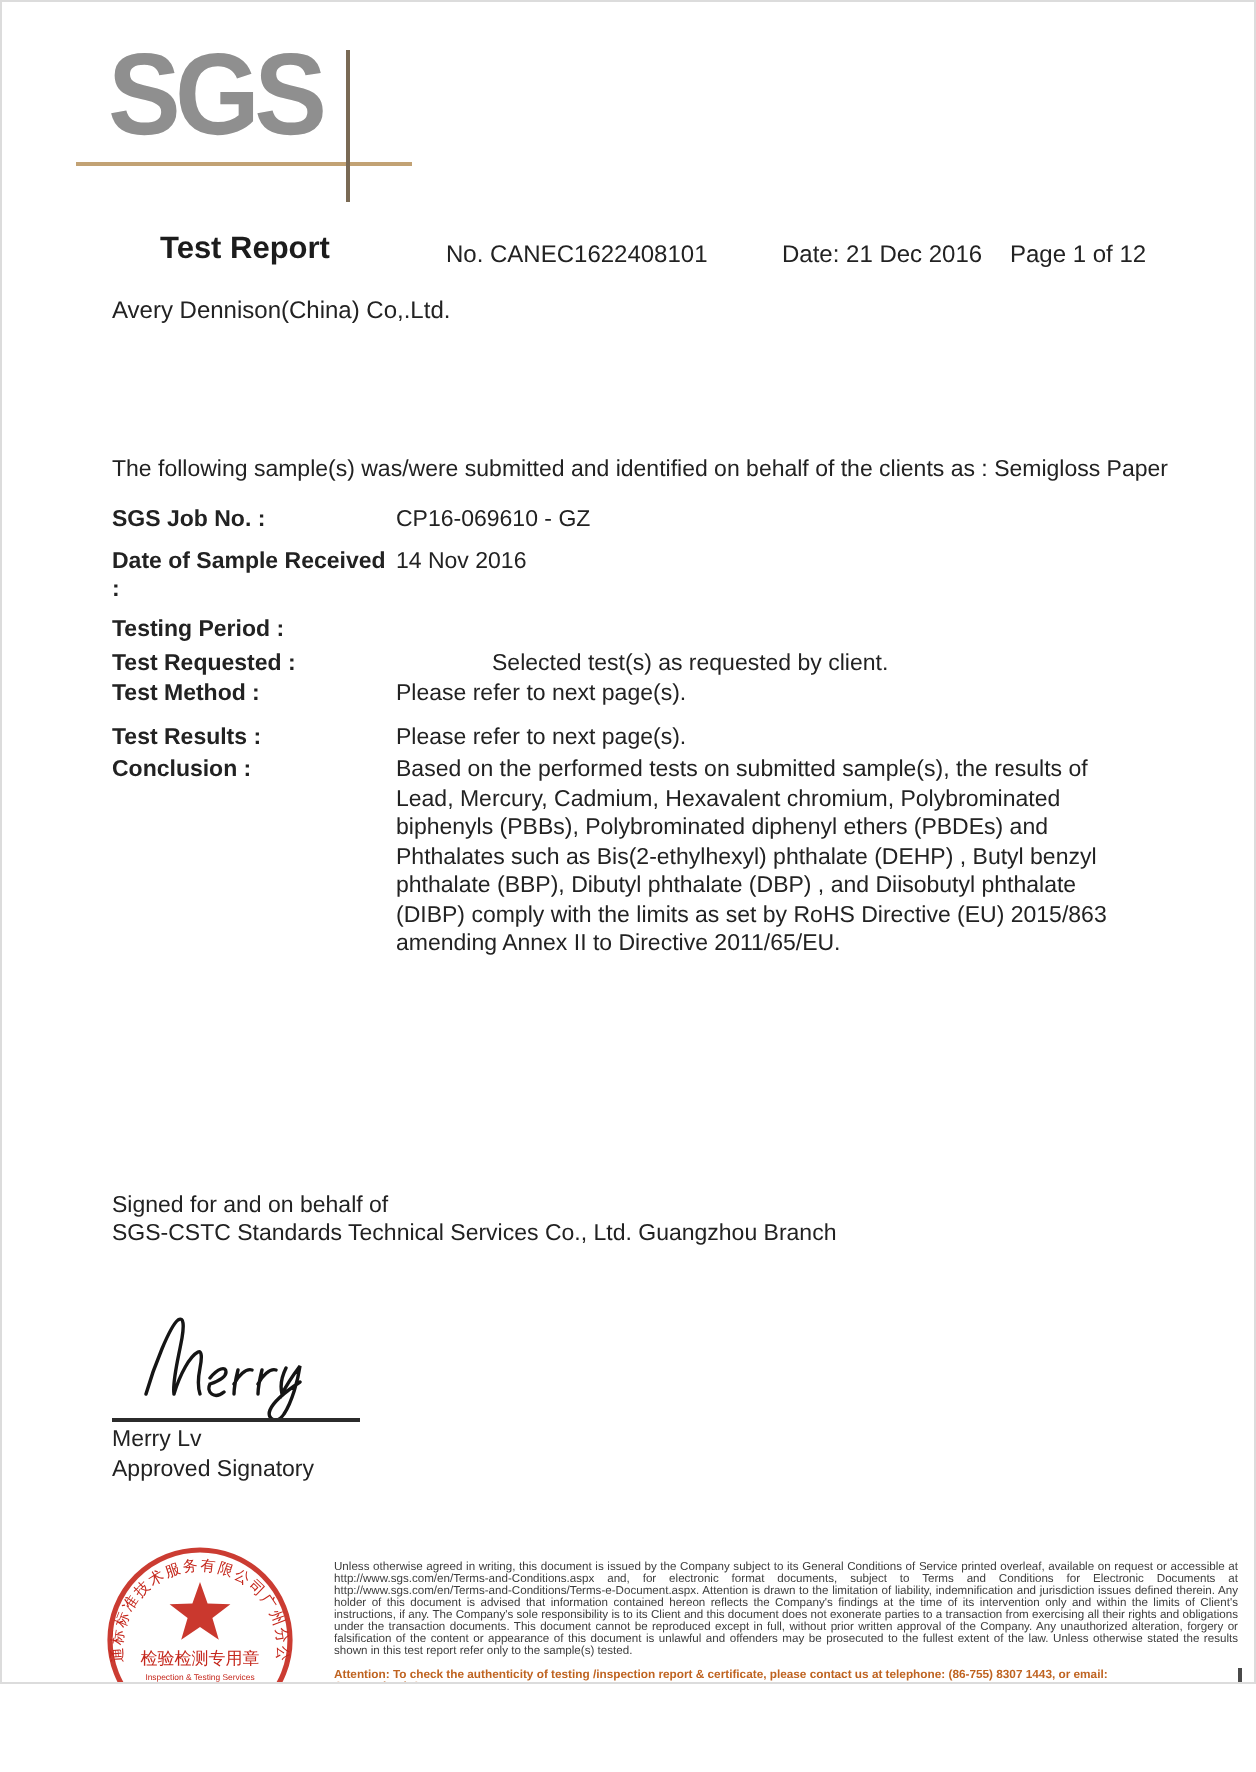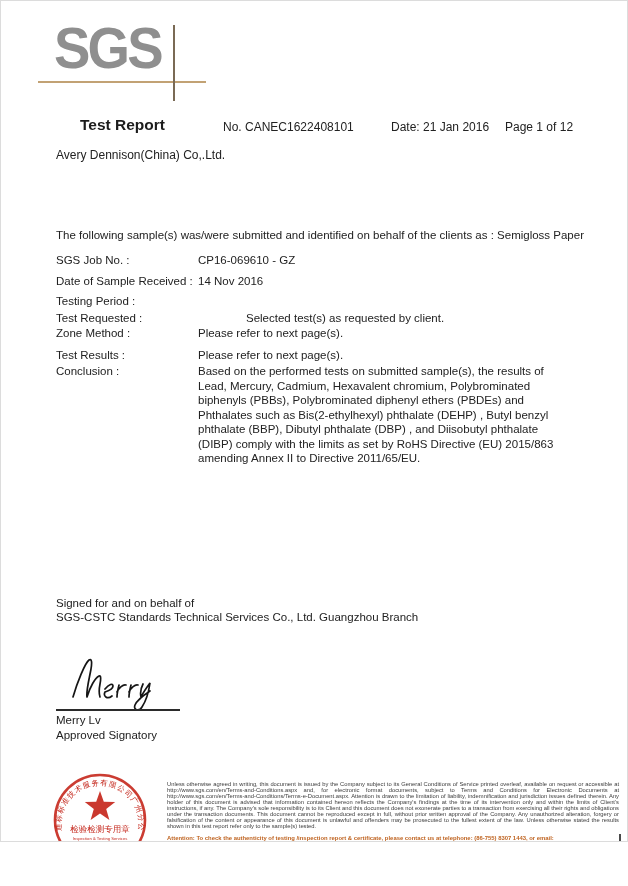--- a/index.html
+++ b/index.html
@@ -25,21 +25,21 @@
   .report-date { left:390px; top:119px; font-size:12px; }
   .page-info   { left:504px; top:119px; font-size:12px; }
 
   .client-name { left:55px; top:147px; font-size:12px; }
   .client-addr { left:55px; top:170px; font-size:12px; }
 
   .sample-line { left:55px; top:228px; font-size:11.5px; }
 
   .info-block { left:55px; top:252px; width:520px; }
   .info-row { display:flex; font-size:11.5px; line-height:14px; }
-  .info-row .lbl { width:142px; flex-shrink:0; }
+  .info-row .lbl { width:142px; flex-shrink:0;font-weight:bold; }
   .info-row .val { flex:1; }
   .info-row:nth-child(1){ margin-bottom:7px; }
   .info-row:nth-child(2){ margin-bottom:6px; }
   .info-row:nth-child(3){ margin-bottom:3px; }
   .info-row:nth-child(4){ margin-bottom:1px;gap:48px; }
   .info-row:nth-child(5){ margin-bottom:8px; }
   .info-row:nth-child(6){ margin-bottom:2px; }
   .info-row .conclusion { max-width:370px; line-height:14.5px; }
 
   .signed-1 { left:55px; top:596px; font-size:11.5px; }
@@ -79,21 +79,21 @@
 <body>
 
 <div class="page">
 
   <div class="abs logo-text">SGS</div>
   <div class="abs logo-hline"></div>
   <div class="abs logo-vline"></div>
 
   <div class="abs report-title">Test Report</div>
   <div class="abs report-no">No. CANEC1622408101</div>
-  <div class="abs report-date">Date: 21 Jan 2016</div>
+  <div class="abs report-date">Date: 21 Dec 2016</div>
   <div class="abs page-info">Page 1 of 12</div>
 
   <div class="abs client-name">Avery Dennison(China) Co,.Ltd.</div>
 
   <div class="abs sample-line">The following sample(s) was/were submitted and identified on behalf of the clients as : Semigloss Paper</div>
 
   <div class="abs info-block">
     <div class="info-row">
       <div class="lbl">SGS Job No. :</div>
       <div class="val">CP16-069610 - GZ</div>
@@ -103,21 +103,21 @@
       <div class="val">14 Nov 2016</div>
     </div>
     <div class="info-row">
       <div class="lbl">Testing Period :</div>
     </div>
     <div class="info-row">
       <div class="lbl">Test Requested :</div>
       <div class="val">Selected test(s) as requested by client.</div>
     </div>
     <div class="info-row">
-      <div class="lbl">Zone Method :</div>
+      <div class="lbl">Test Method :</div>
       <div class="val">Please refer to next page(s).</div>
     </div>
     <div class="info-row">
       <div class="lbl">Test Results :</div>
       <div class="val">Please refer to next page(s).</div>
     </div>
     <div class="info-row">
       <div class="lbl">Conclusion :</div>
       <div class="val conclusion">Based on the performed tests on submitted sample(s), the results of Lead, Mercury, Cadmium, Hexavalent chromium, Polybrominated biphenyls (PBBs), Polybrominated diphenyl ethers (PBDEs) and Phthalates such as Bis(2-ethylhexyl) phthalate (DEHP) , Butyl benzyl phthalate (BBP), Dibutyl phthalate (DBP) , and Diisobutyl phthalate (DIBP) comply with the limits as set by RoHS Directive (EU) 2015/863 amending Annex II to Directive 2011/65/EU.</div>
     </div>

